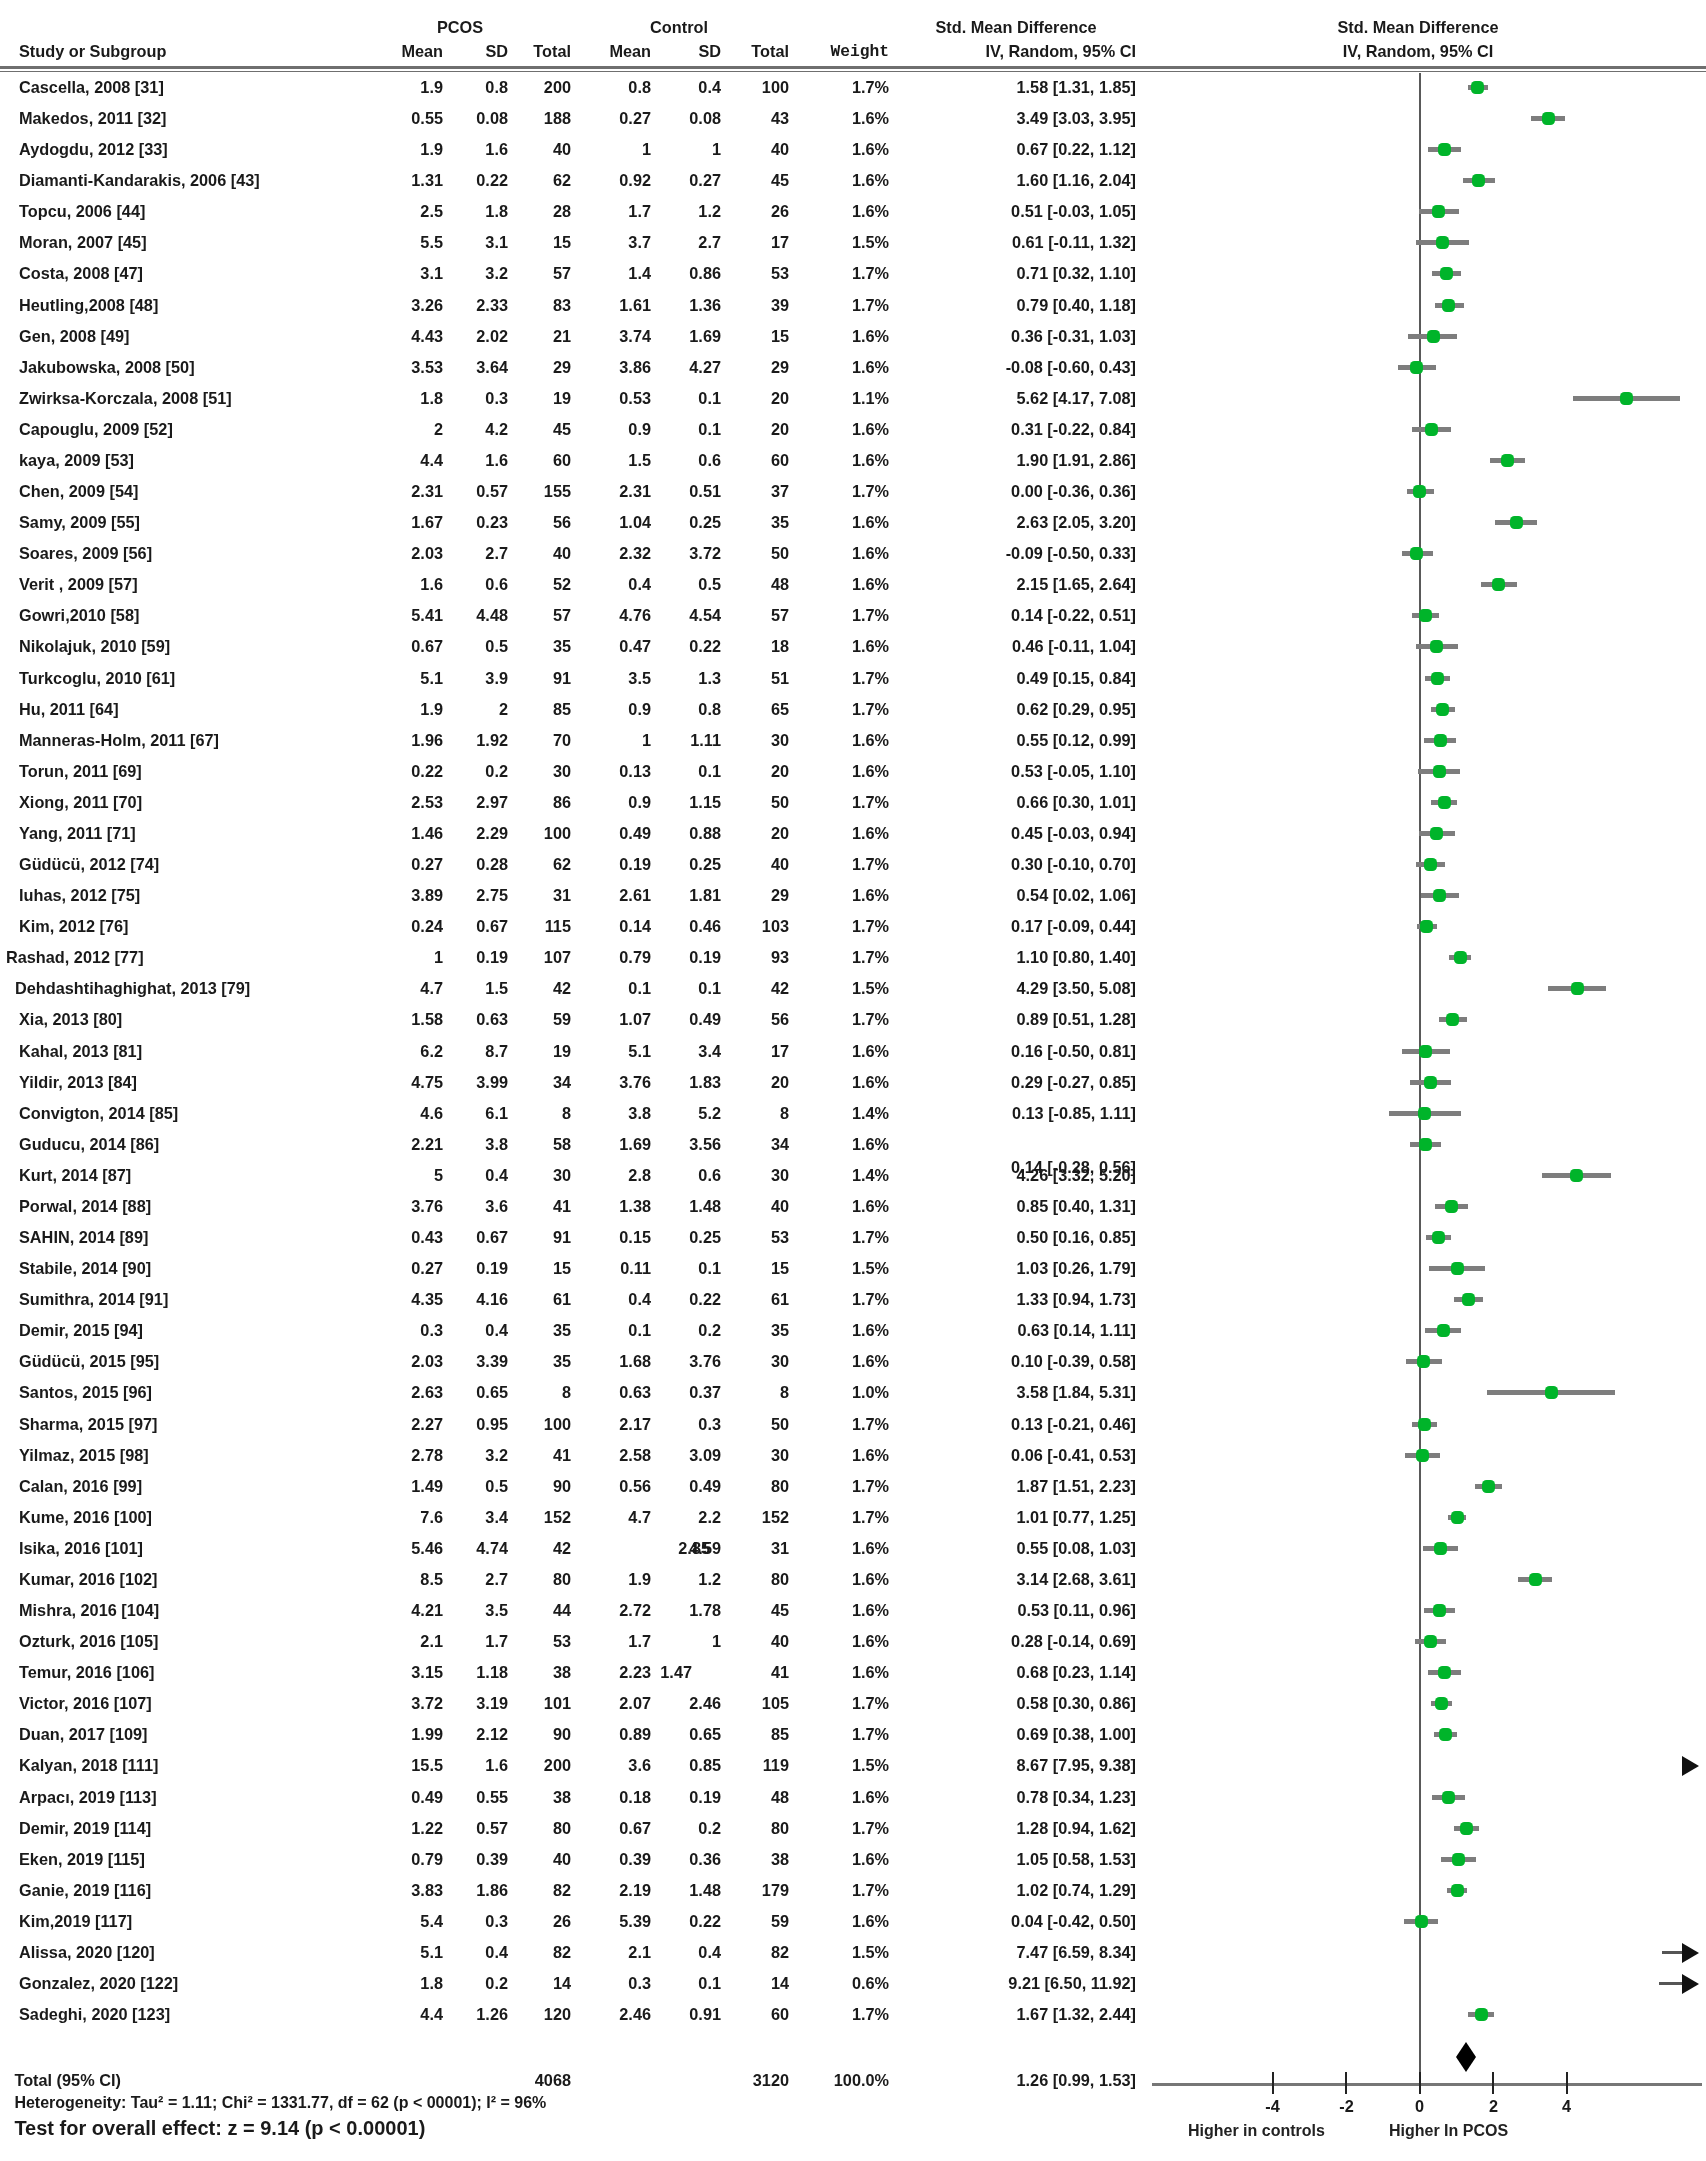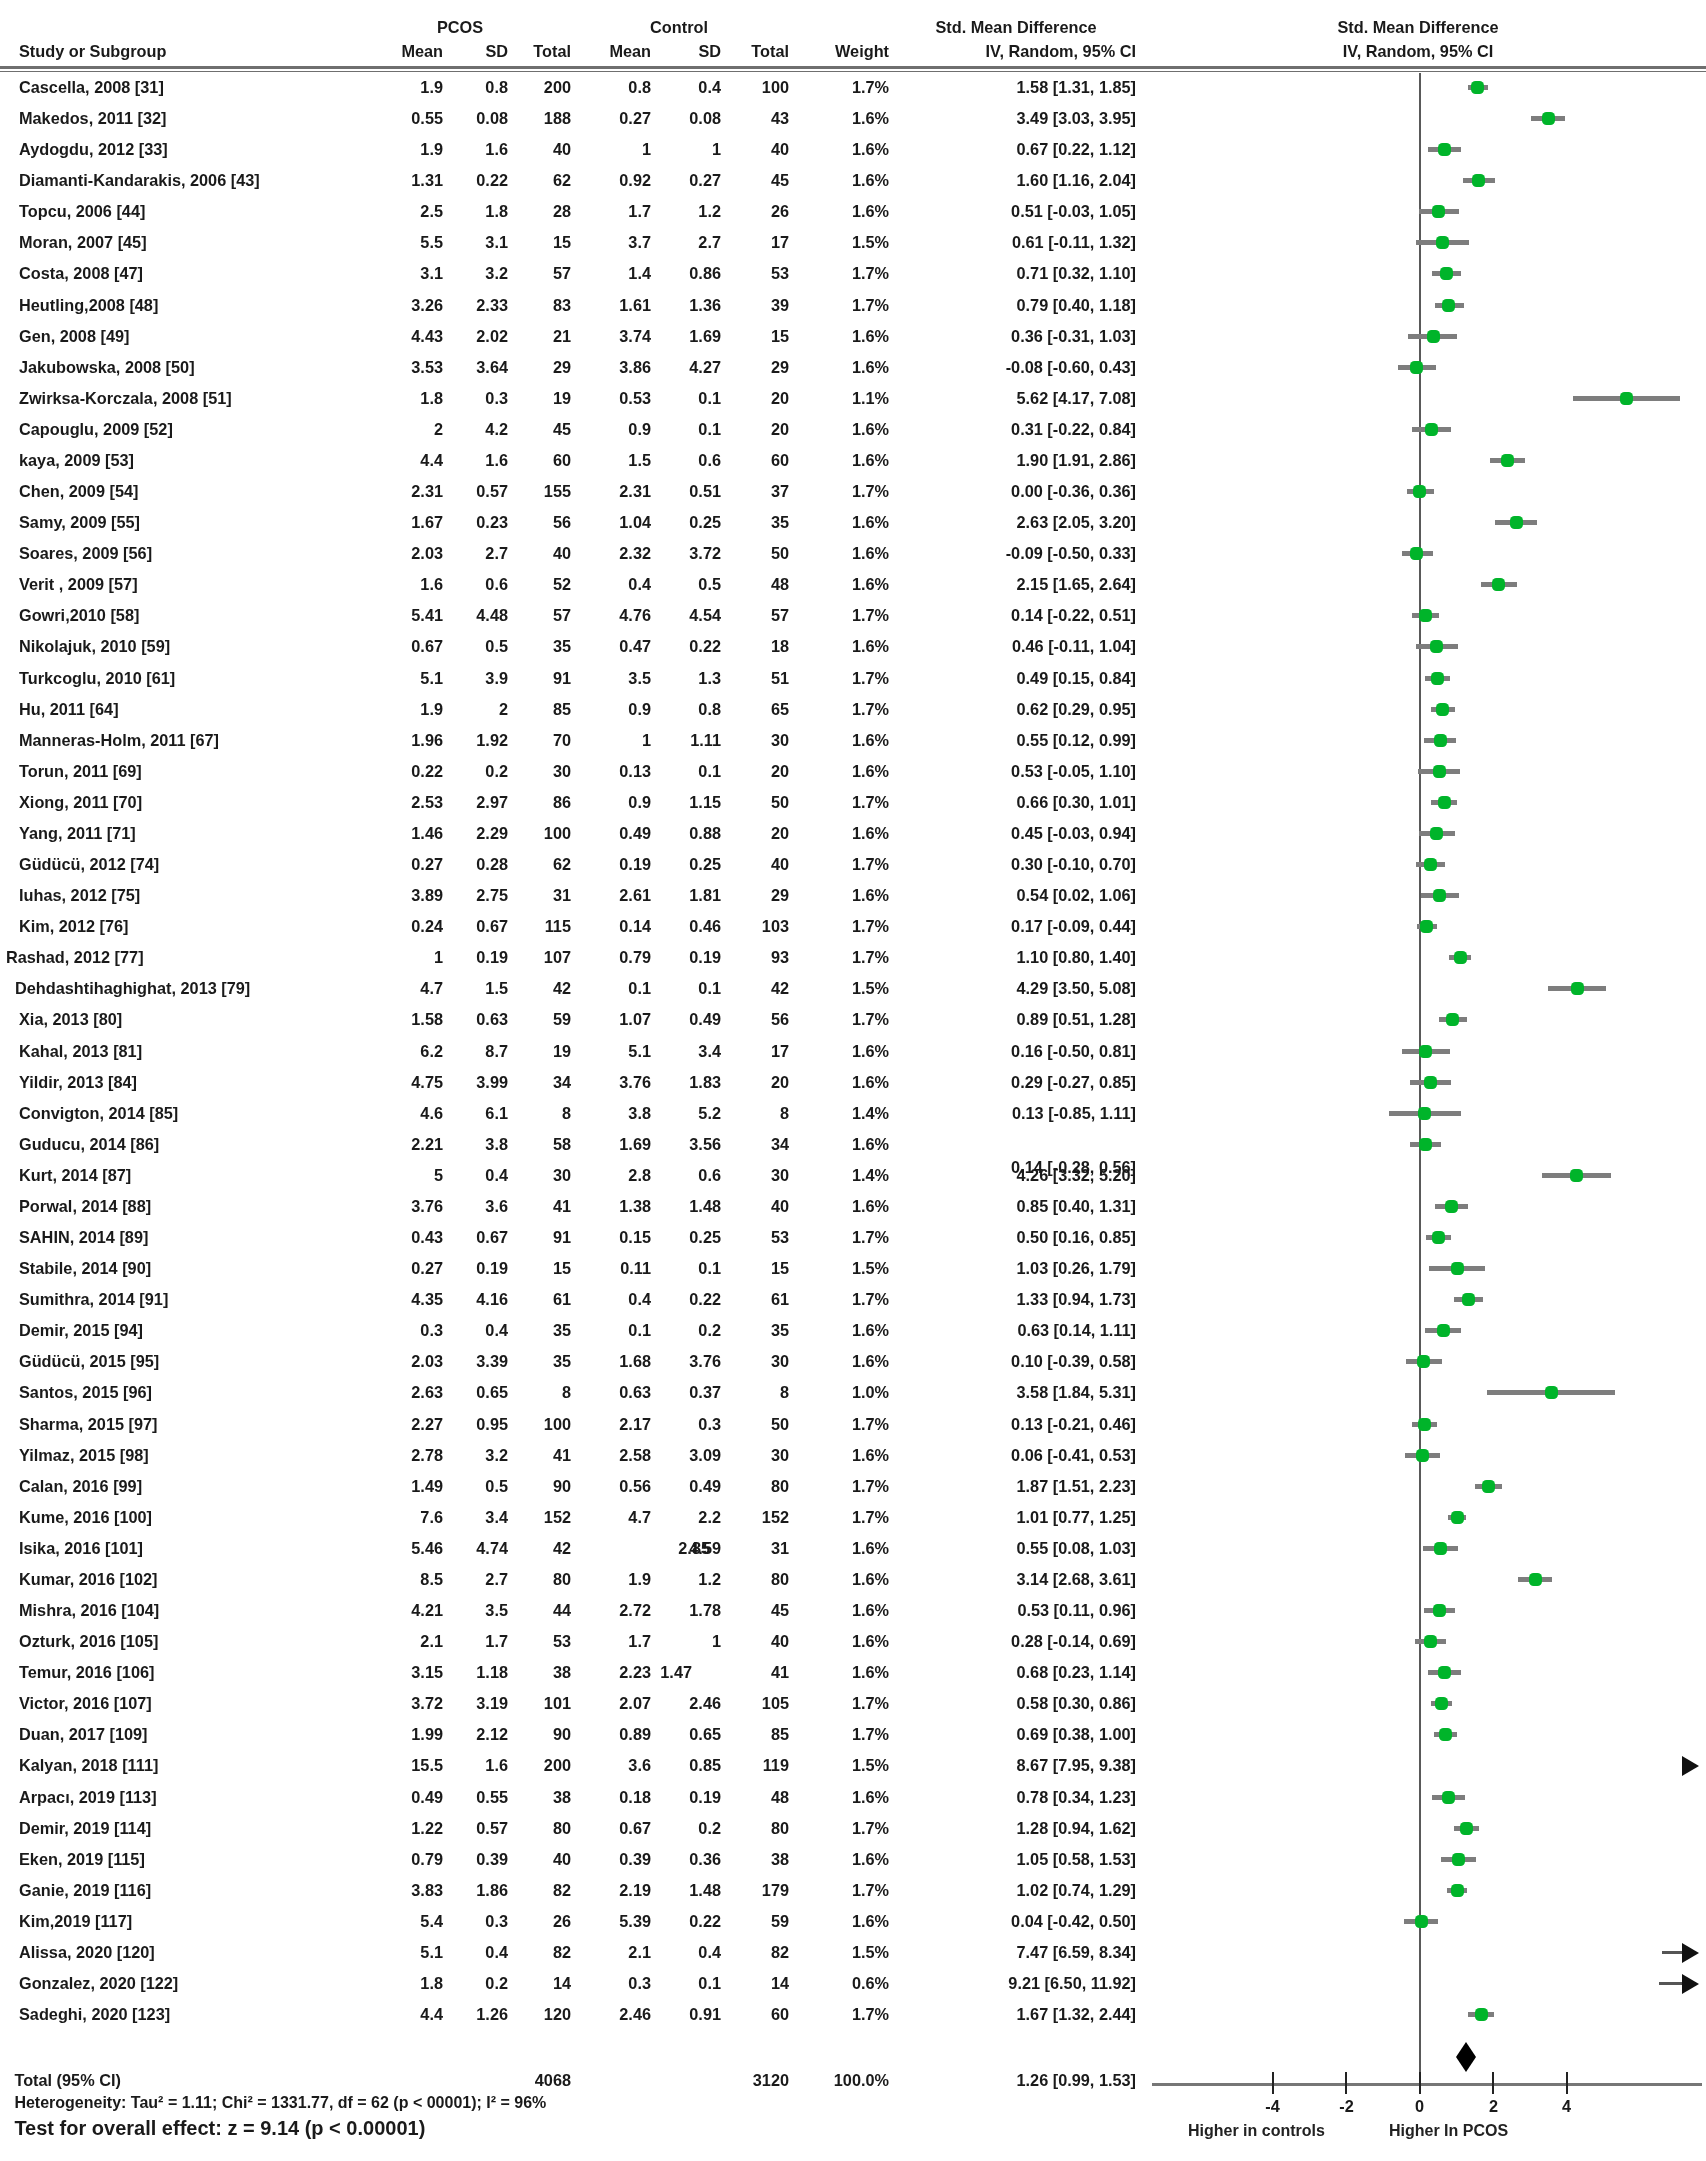--- a/index.html
+++ b/index.html
@@ -35,21 +35,21 @@
   <div class="cell center" style="left:872px;width:288px;top:18px;">Std. Mean Difference</div>
   <div class="cell center" style="left:1274px;width:288px;top:18px;">Std. Mean Difference</div>
 
   <div class="cell" style="left:19px;top:42px;">Study or Subgroup</div>
   <div class="cell right" style="right:1263px;width:96px;top:42px;">Mean</div>
   <div class="cell right" style="right:1198px;width:62px;top:42px;">SD</div>
   <div class="cell right" style="right:1135px;width:62px;top:42px;">Total</div>
   <div class="cell right" style="right:1055px;width:77px;top:42px;">Mean</div>
   <div class="cell right" style="right:985px;width:62px;top:42px;">SD</div>
   <div class="cell right" style="right:917px;width:62px;top:42px;">Total</div>
-  <div class="cell right" style="right:817px;width:96px;top:42px;">Weight</div>
+  <div class="cell right" style="right:817px;width:96px;top:42px;font-family:Liberation Mono, monospace;">Weight</div>
   <div class="cell right" style="right:570px;width:240px;top:42px;">IV, Random, 95% CI</div>
   <div class="cell center" style="left:1274px;width:288px;top:42px;">IV, Random, 95% CI</div>
 
   <div class="hdr-rule"></div>
 
   <div class="v-line"></div>
 
   <div id="rows">
       <div class="row" style="top: 72px; height: 31px;">
         <div class="cell" style="left: 19px;">Cascella, 2008 [31]</div>

